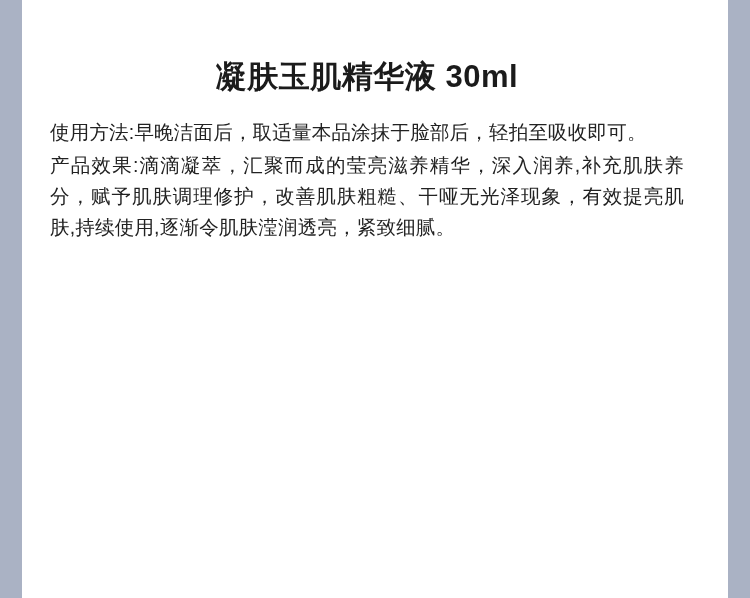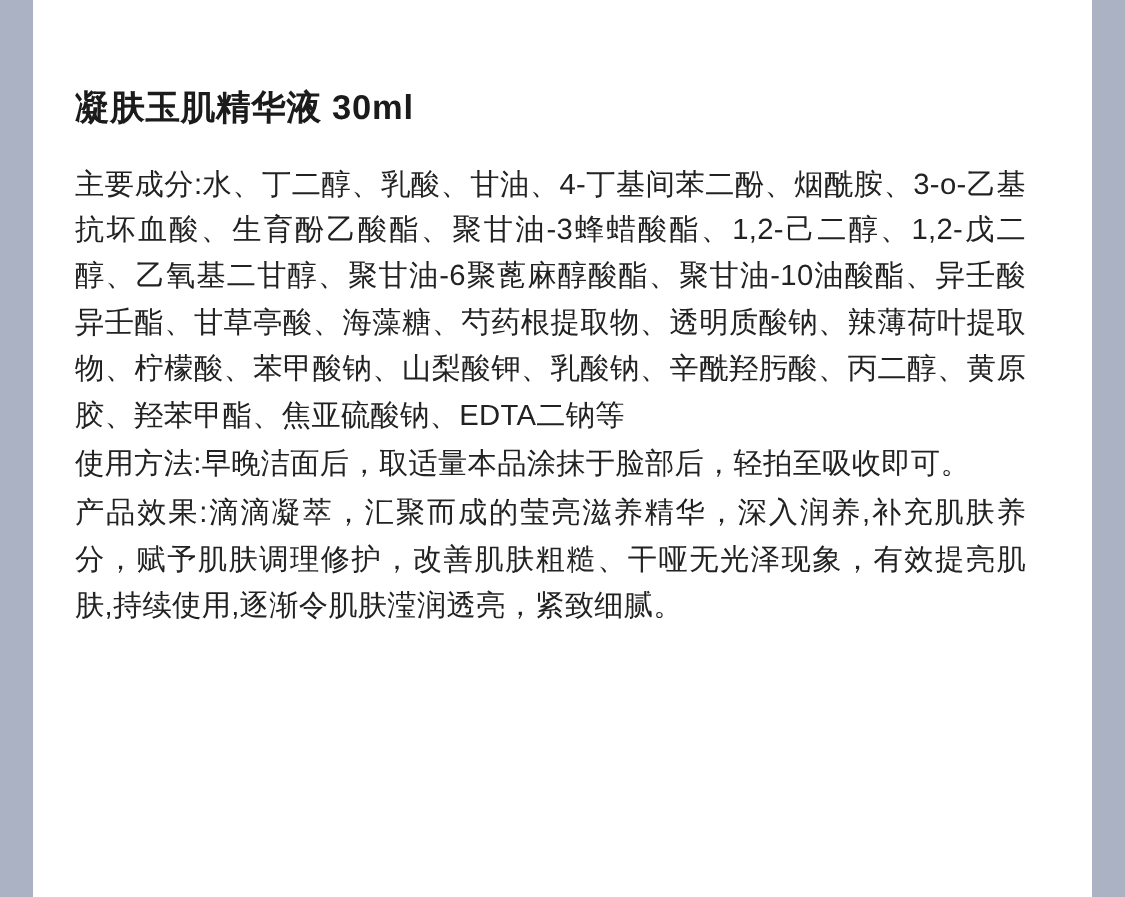--- a/index.html
+++ b/index.html
@@ -35,27 +35,28 @@
     position: absolute;
     left: 22px;
     top: 0;
     width: 706px;
     height: 598px;
     box-sizing: border-box;
     padding: 58px 44px 0 28px;
   }
 
   .product-title {
-    font-size: 23px;
+    font-size: 31px;
     font-weight: bold;
     color: #1b1b1b;
     letter-spacing: 0.5px;
     line-height: 1.2;
     margin: 0 0 22px 0;
     white-space: nowrap;
+    text-align: center;
   }
 
   .section {
     font-size: 19.5px;
     color: #222222;
     line-height: 1.58;
     letter-spacing: 0.2px;
     margin-bottom: 2px;
     text-align: justify;
     text-justify: inter-character;
@@ -69,23 +70,20 @@
 
 <div class="page">
 
   <div class="frame-left"></div>
   <div class="frame-right"></div>
 
   <div class="content">
 
     <h1 class="product-title">凝肤玉肌精华液 30ml</h1>
 
-    <div class="section">
-      <p>主要成分:水、丁二醇、乳酸、甘油、4-丁基间苯二酚、烟酰胺、3-o-乙基抗坏血酸、生育酚乙酸酯、聚甘油-3蜂蜡酸酯、1,2-己二醇、1,2-戊二醇、乙氧基二甘醇、聚甘油-6聚蓖麻醇酸酯、聚甘油-10油酸酯、异壬酸异壬酯、甘草亭酸、海藻糖、芍药根提取物、透明质酸钠、辣薄荷叶提取物、柠檬酸、苯甲酸钠、山梨酸钾、乳酸钠、辛酰羟肟酸、丙二醇、黄原胶、羟苯甲酯、焦亚硫酸钠、EDTA二钠等</p>
-    </div>
 
     <div class="section">
       <p>使用方法:早晚洁面后，取适量本品涂抹于脸部后，轻拍至吸收即可。</p>
     </div>
 
     <div class="section">
       <p>产品效果:滴滴凝萃，汇聚而成的莹亮滋养精华，深入润养,补充肌肤养分，赋予肌肤调理修护，改善肌肤粗糙、干哑无光泽现象，有效提亮肌肤,持续使用,逐渐令肌肤滢润透亮，紧致细腻。</p>
     </div>
 
   </div>

